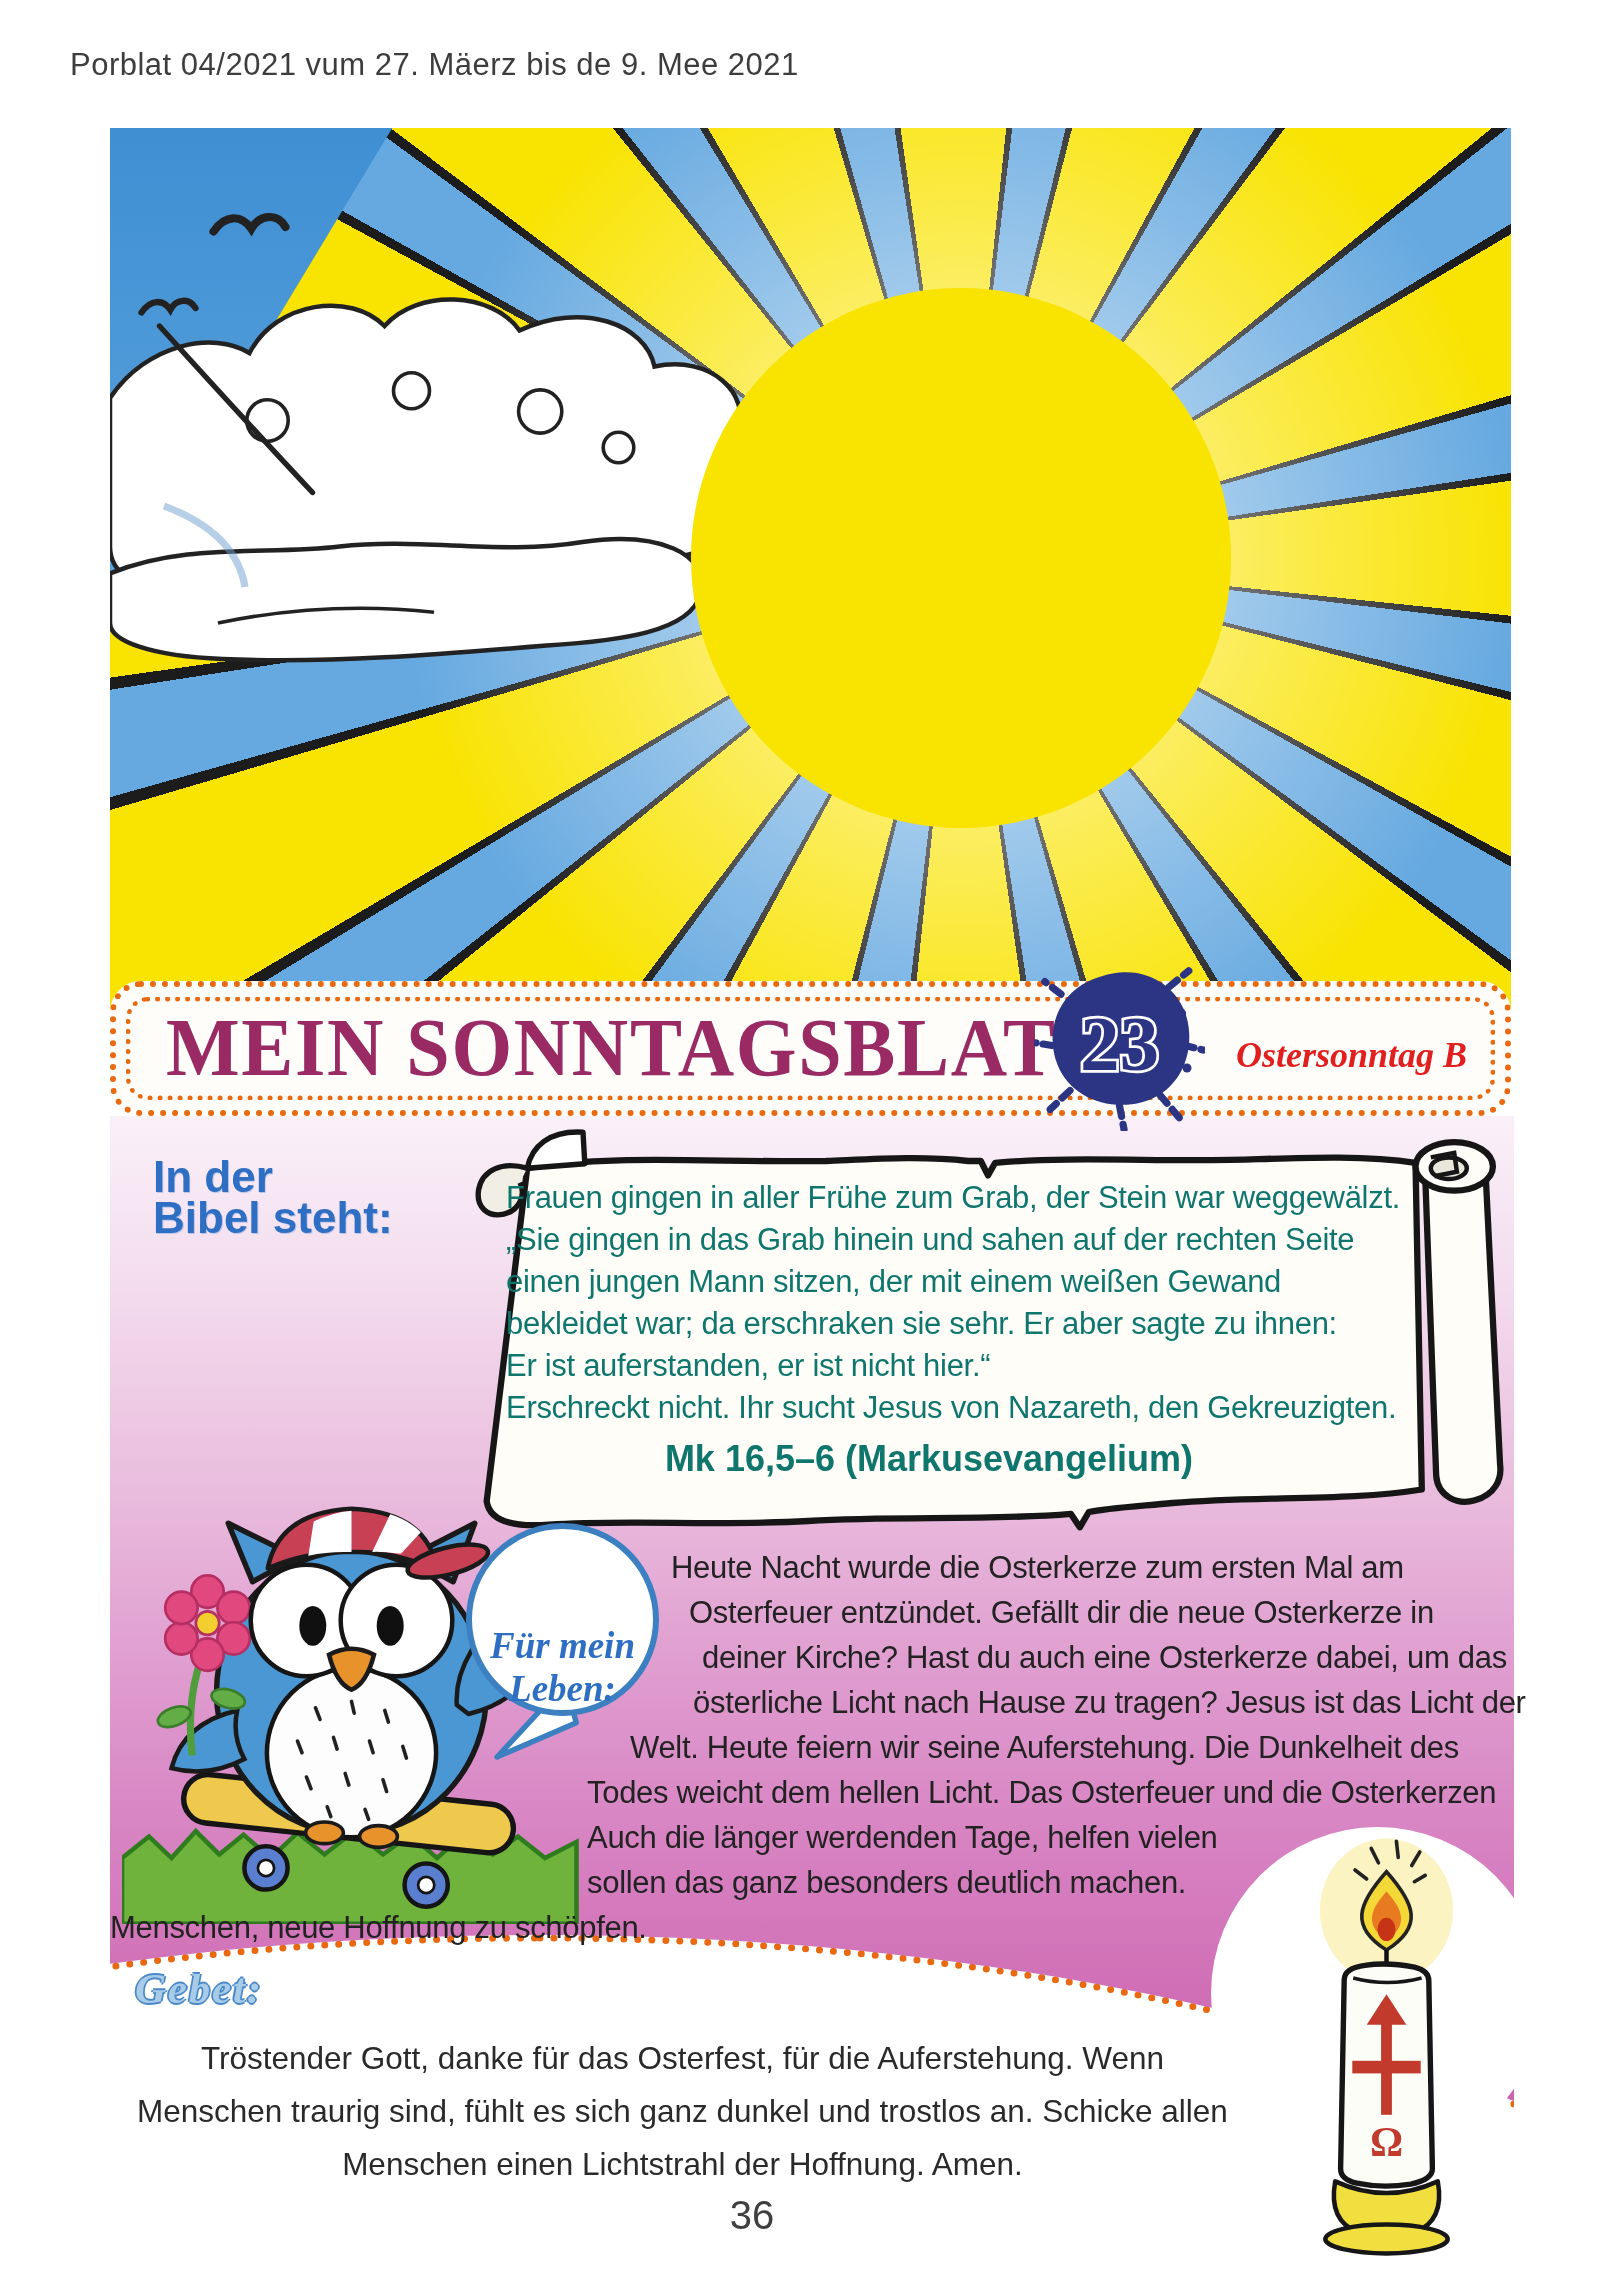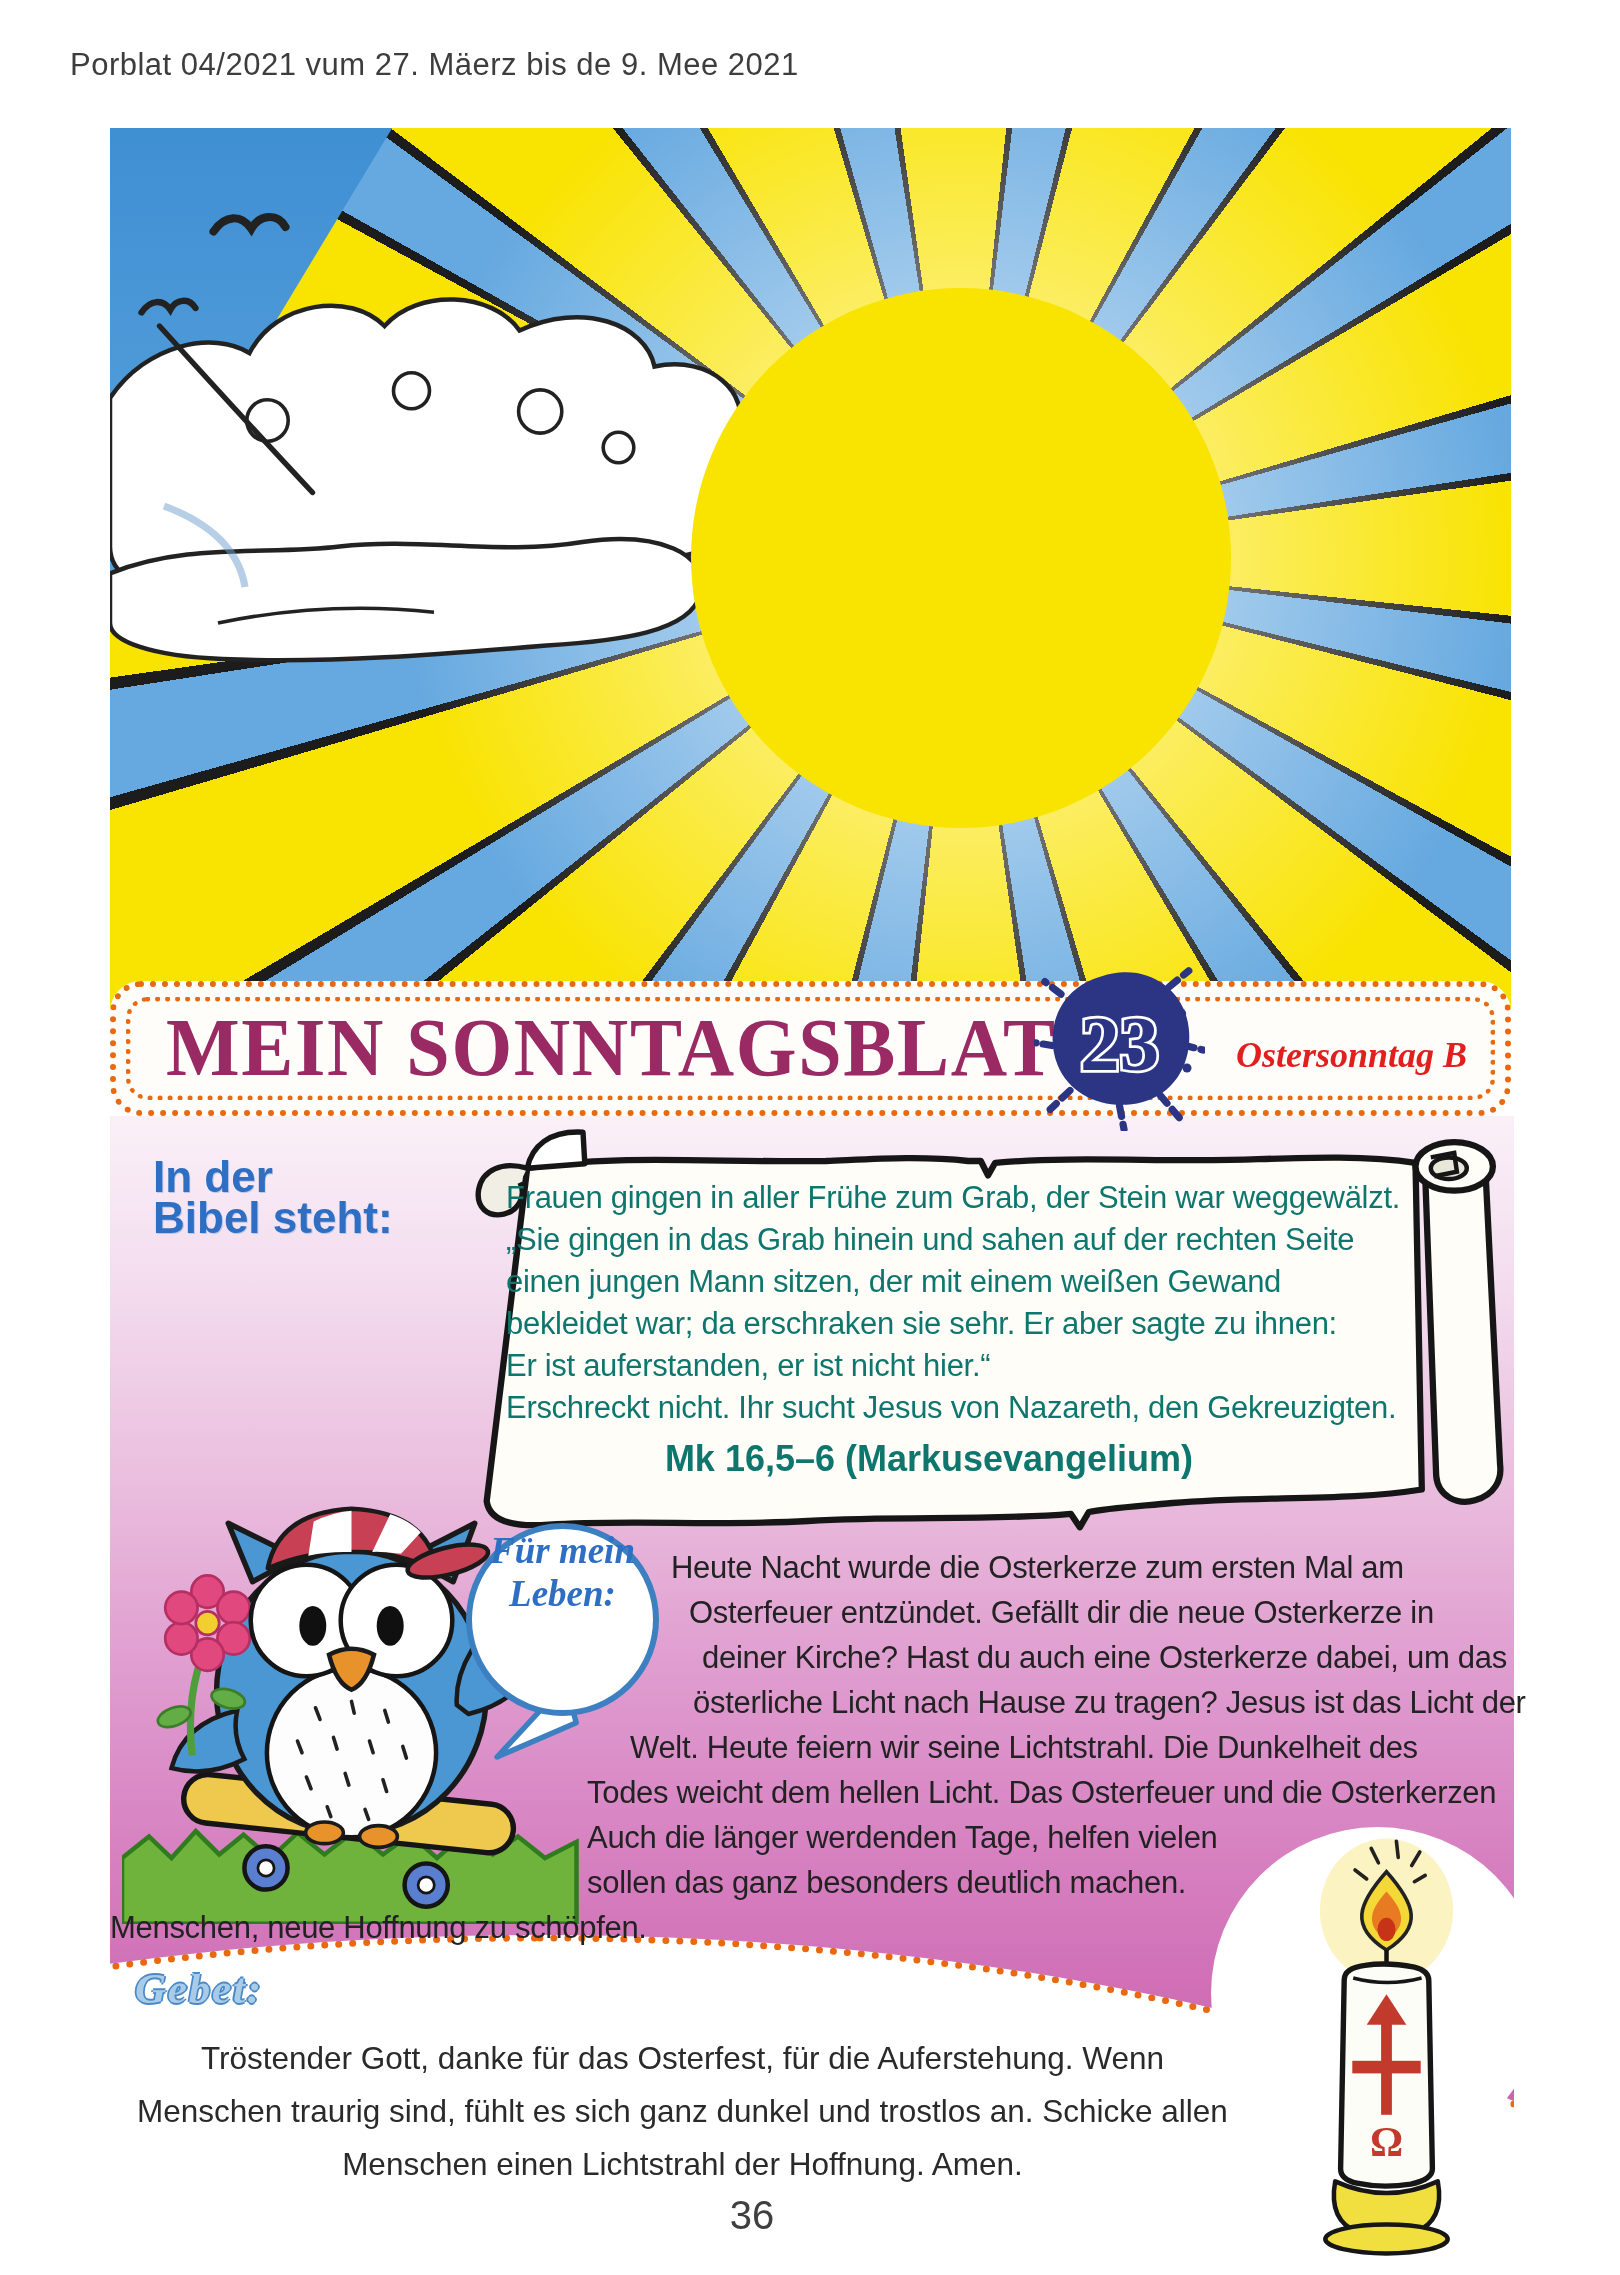--- a/index.html
+++ b/index.html
@@ -46,21 +46,21 @@
   .bible-text .ln { font-size:31px; line-height:42px; letter-spacing:-0.3px; white-space:nowrap; }
   .bible-cite { margin-top:9px; text-align:center; font-weight:bold; font-size:36px; padding-right:54px; }
 
   .bible-label { position:absolute; left:153px; top:1156px; z-index:4; color:#2e6fc3;
     font-weight:bold; font-size:44px; line-height:41px; text-shadow:0.9px 0.9px 0 rgba(120,160,220,0.45); }
 
   
   .owl-svg { position:absolute; left:122px; top:1496px; z-index:3; }
   .bubble { position:absolute; left:466px; top:1523px; width:193px; height:193px; z-index:4;
     background:#ffffff; border:6.3px solid #3c80c2; border-radius:50%;
-    display:flex; flex-direction:column; align-items:center; justify-content:flex-start; }
+    display:flex; flex-direction:column; align-items:center; justify-content:flex-end; }
   .bubble div { font-family:"Liberation Serif", serif; font-style:italic; font-weight:bold;
     font-size:37px; line-height:43px; color:#2e6fc3; }
   .bubble-tail { position:absolute; left:486px; top:1676px; z-index:3; }
 
   .life-text { position:absolute; left:110px; top:1545px; width:1401px; z-index:4; color:#222; }
   .life-text .ln { font-size:31px; line-height:45px; letter-spacing:-0.3px; white-space:nowrap; }
 
   
   .prayer-head { position:absolute; left:135px; top:1964px; z-index:4;
     font-family:"Liberation Serif", serif; font-style:italic; font-weight:bold; font-size:43px;
@@ -226,21 +226,21 @@
   <div class="bubble">
     <div>Für mein</div>
     <div>Leben:</div>
   </div>
 
   <div class="life-text">
     <div class="ln" style="margin-left:561px">Heute Nacht wurde die Osterkerze zum ersten Mal am</div>
     <div class="ln" style="margin-left:579px">Osterfeuer entzündet. Gefällt dir die neue Osterkerze in</div>
     <div class="ln" style="margin-left:592px">deiner Kirche? Hast du auch eine Osterkerze dabei, um das</div>
     <div class="ln" style="margin-left:583px">österliche Licht nach Hause zu tragen? Jesus ist das Licht der</div>
-    <div class="ln" style="margin-left:520px">Welt. Heute feiern wir seine Lichtstrahl. Die Dunkelheit des</div>
+    <div class="ln" style="margin-left:520px">Welt. Heute feiern wir seine Auferstehung. Die Dunkelheit des</div>
     <div class="ln" style="margin-left:477px">Todes weicht dem hellen Licht. Das Osterfeuer und die Osterkerzen</div>
     <div class="ln" style="margin-left:477px">Auch die länger werdenden Tage, helfen vielen</div>
     <div class="ln" style="margin-left:477px">sollen das ganz besonders deutlich machen.</div>
     <div class="ln" style="">Menschen, neue Hoffnung zu schöpfen.</div>
   </div>
 
   <div class="candle-circle"></div>
   <svg class="candle-svg" width="288" height="423" viewBox="0 0 320 470">
     <ellipse cx="165" cy="85" rx="74" ry="80" fill="#fbf3c2"></ellipse>
     <g stroke="#222" stroke-width="4" stroke-linecap="round">

